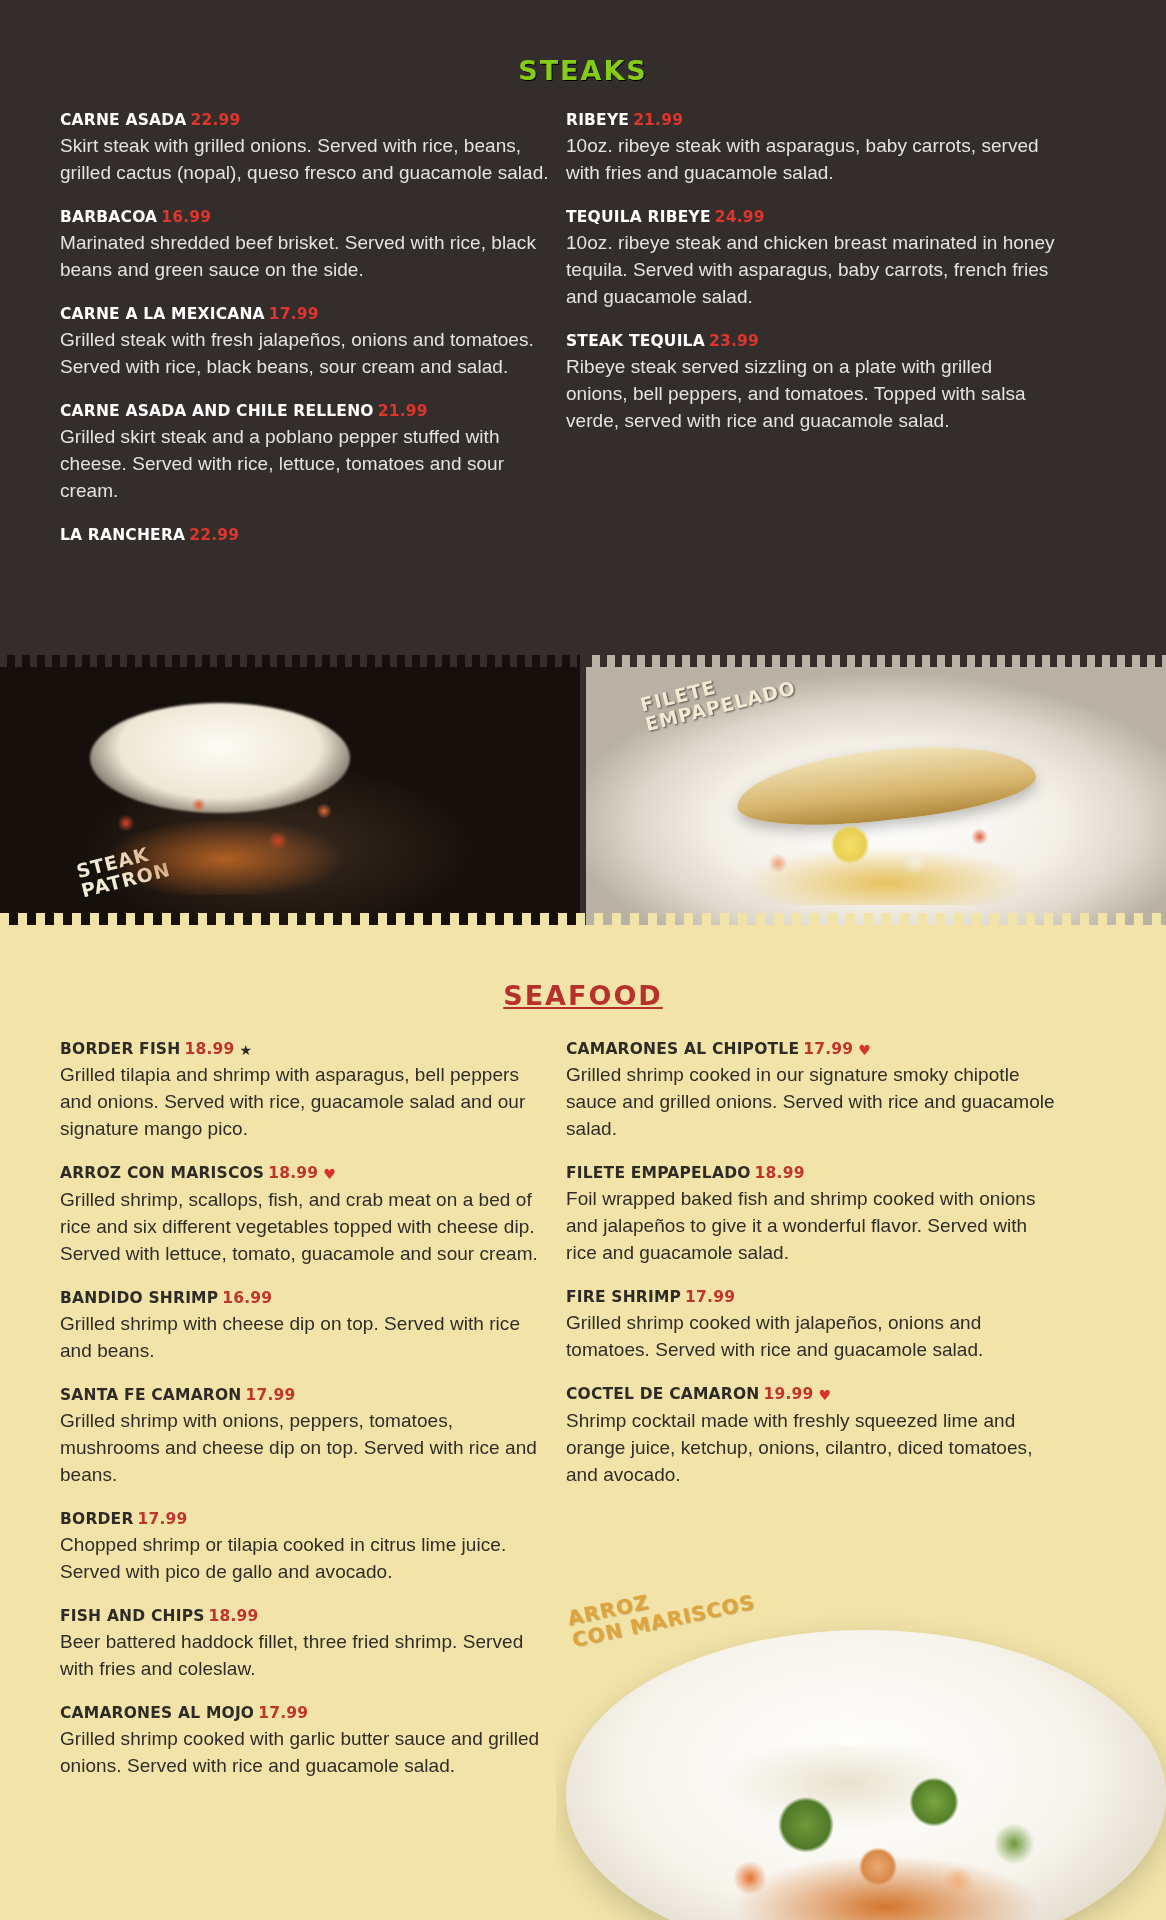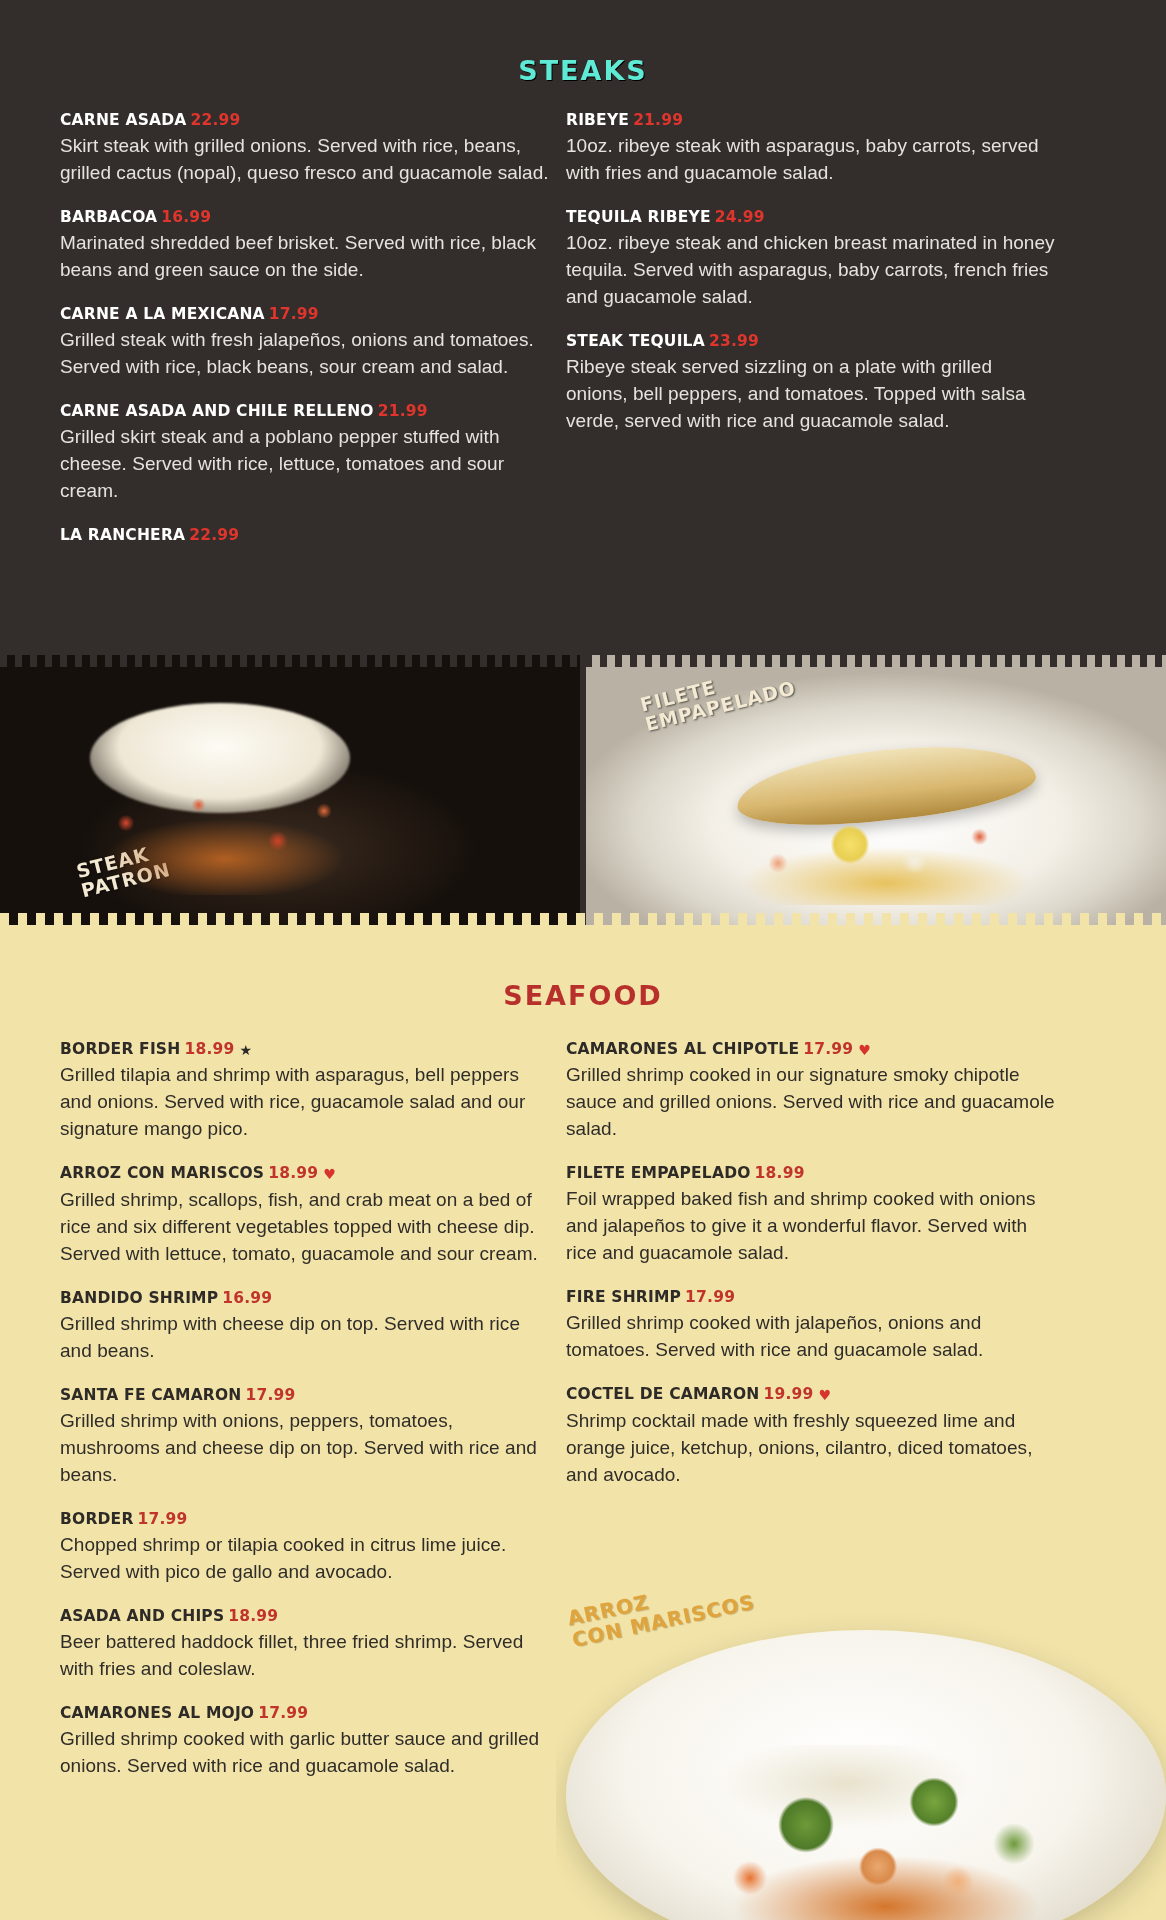--- a/index.html
+++ b/index.html
@@ -23,22 +23,22 @@
   }
   .section-title {
     text-align: center;
     font-family: "DejaVu Sans", sans-serif;
     font-weight: bold;
     letter-spacing: 2px;
     font-size: 27px;
     padding-top: 55px;
     margin: 0;
   }
-  .section-title.dark-bg { color: #5eead4; text-shadow: 1px 1px 0 #000; }
-  .section-title.light-bg { color: #b8302b; }
+  .section-title.dark-bg { color: #84cc16; text-shadow: 1px 1px 0 #000; }
+  .section-title.light-bg { color: #b8302b; text-decoration: underline; }
 
   .cols {
     display: flex;
     gap: 16px;
     padding: 26px 60px 0 60px;
   }
   .col { width: 490px; }
 
   .item { margin-bottom: 22px; }
   .item-head {
@@ -356,21 +356,21 @@
 
       <div class="item">
         <div class="item-head">
           <span>BORDER</span><span class="price">17.99</span>
         </div>
         <div class="desc">Chopped shrimp or tilapia cooked in citrus lime juice. Served with pico de gallo and avocado.</div>
       </div>
 
       <div class="item">
         <div class="item-head">
-          <span>ASADA AND CHIPS</span><span class="price">18.99</span>
+          <span>FISH AND CHIPS</span><span class="price">18.99</span>
         </div>
         <div class="desc">Beer battered haddock fillet, three fried shrimp. Served with fries and coleslaw.</div>
       </div>
 
       <div class="item">
         <div class="item-head">
           <span>CAMARONES AL MOJO</span><span class="price">17.99</span>
         </div>
         <div class="desc">Grilled shrimp cooked with garlic butter sauce and grilled onions. Served with rice and guacamole salad.</div>
       </div>

